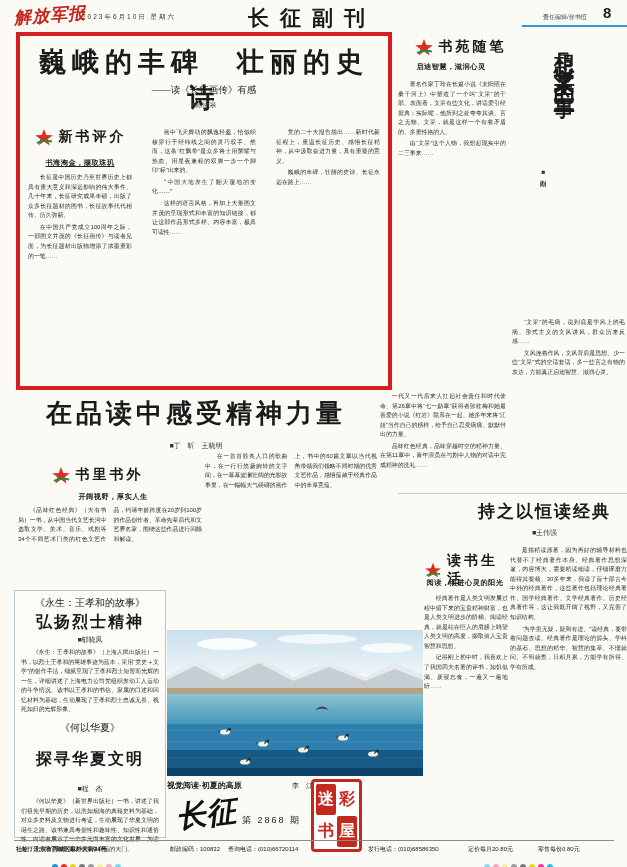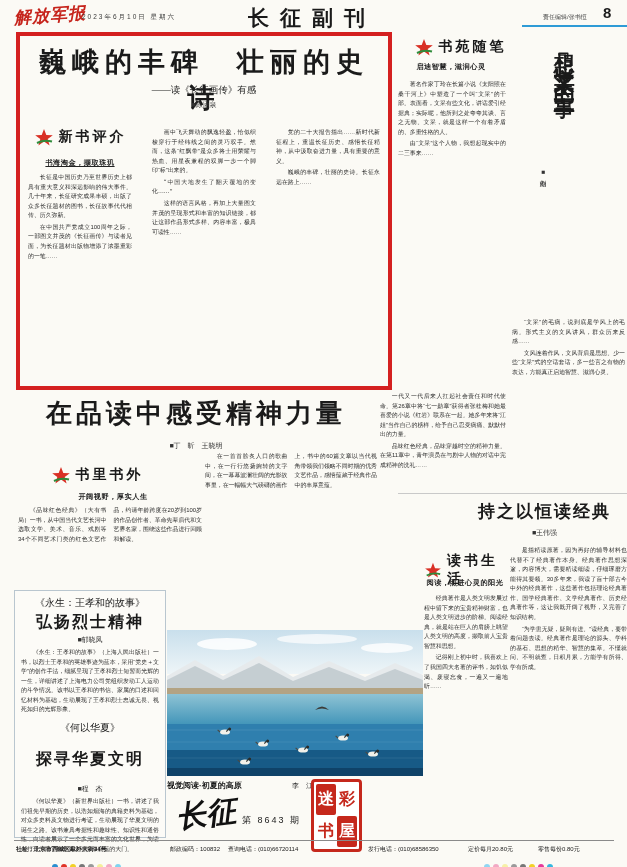--- a/index.html
+++ b/index.html
@@ -227,21 +227,21 @@
     </svg>
   </div>
   <div class="abs caption-row" style="left:167px;top:780px;width:256px;">
     <span class="cap">视觉阅读·初夏的高原</span>
     <span class="credit" style="margin-right:96px;">李　江　摄</span>
   </div>
 
   <div class="abs" style="left:176px;top:794px;">
     <span class="cz">长征</span>
   </div>
-  <div class="abs issue" style="left:242px;top:814px;">第 8643 期</div>
+  <div class="abs issue" style="left:242px;top:814px;">第 2868 期</div>
   <div class="abs seal" style="left:311px;top:779px;">
     <span class="inv">迷</span>
     <span>彩</span>
     <span>书</span>
     <span class="inv">屋</span>
   </div>
 
   <div class="abs fline" style="left:14px;top:840px;width:600px;"></div>
   <div class="abs ftxt" style="left:16px;top:845px;font-weight:bold;">社址：北京市西城区阜外大街34号</div>
   <div class="abs ftxt" style="left:170px;top:845px;">邮政编码：100832</div>

